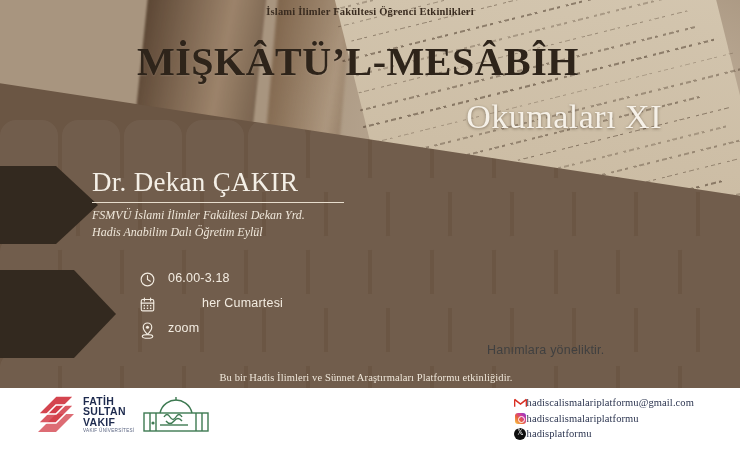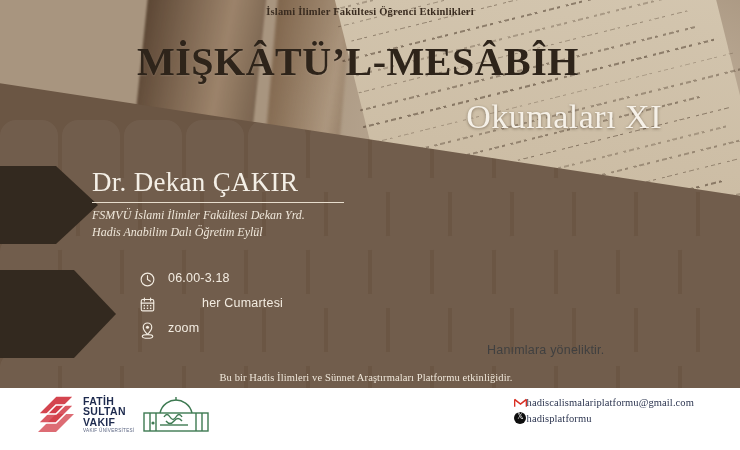--- a/index.html
+++ b/index.html
@@ -381,20 +381,26 @@
         <span class="ci">
           <svg width="13" height="10" viewBox="0 0 24 18">
             <path d="M1 2.5 L12 11 L23 2.5" fill="none" stroke="#d93025" stroke-width="3"></path>
             <path d="M1 2.5 L1 16" stroke="#d93025" stroke-width="3" fill="none"></path>
             <path d="M23 2.5 L23 16" stroke="#d93025" stroke-width="3" fill="none"></path>
           </svg>
         </span>
         <span class="ctxt">hadiscalismalariplatformu@gmail.com</span>
       </div>
 
+      <div class="crow">
+        <span class="ci">
+            <span class="ig-box"></span>
+          </span>
+        <span class="ctxt">hadiscalismalariplatformu</span>
+      </div>
 
       <div class="crow">
         <span class="ci">
             <span class="x-box"></span>
           </span>
         <span class="ctxt">hadisplatformu</span>
       </div>
 
     </div>
   </div>

